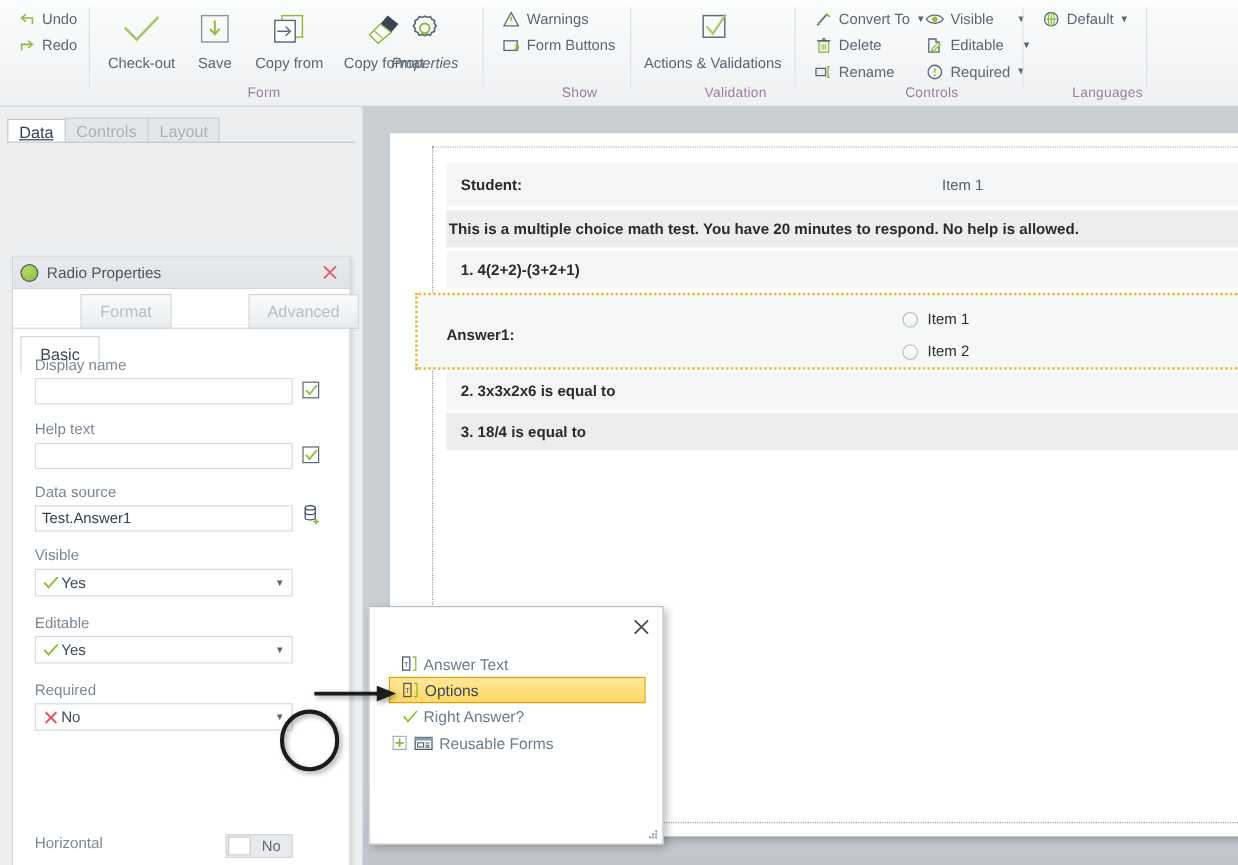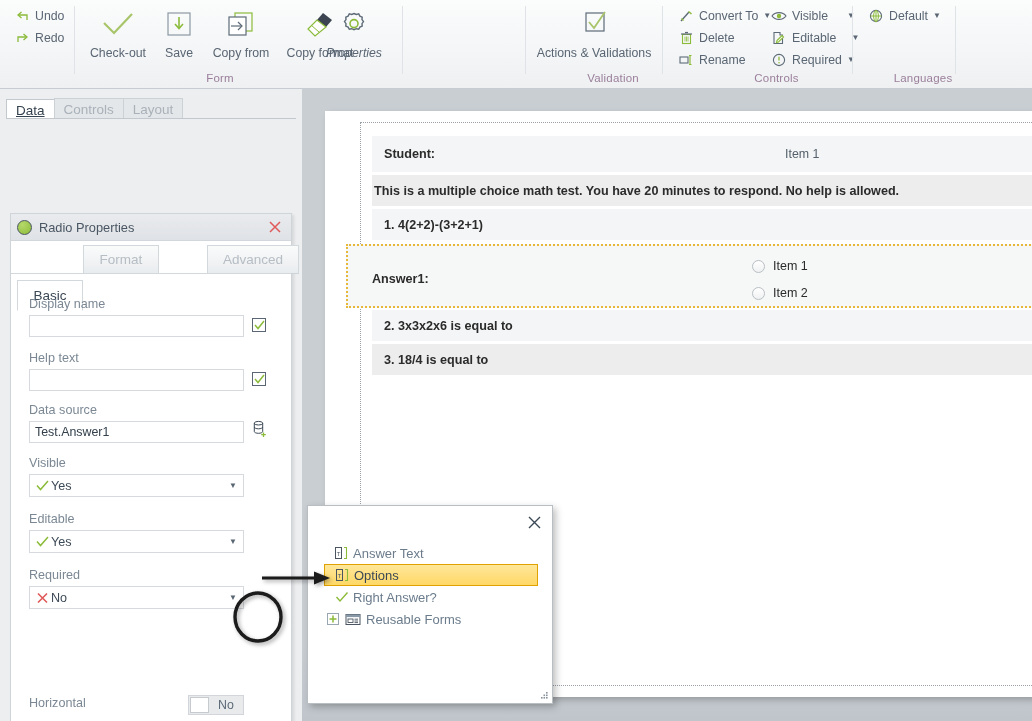--- a/index.html
+++ b/index.html
@@ -250,20 +250,41 @@
           <circle cx="15" cy="13.6" r="4" fill="none" stroke="#8cbb3a" stroke-width="1.6"></circle>
         </svg>
       </div>
       <div class="blabel">Properties</div>
     </div>
 
     <div class="glabel">Form</div>
   </div>
   <div class="rsep" style="left:402px;"></div>
 
+  <div class="rgroup" style="left:403px;width:122px;">
+    <div class="smbtn" style="left:15px;top:8px;">
+      <span class="sicon">
+        <svg width="14" height="14" viewBox="0 0 14 14">
+            <path d="M7 1.5 L13 12.5 H1 Z" fill="none" stroke="#5d6a77" stroke-width="1.1"></path>
+            <path d="M7 5 V8.5" stroke="#8cbb3a" stroke-width="1.2"></path>
+          </svg>
+      </span>
+      <span>Warnings</span>
+    </div>
+    <div class="smbtn" style="left:15px;top:30px;">
+      <span class="sicon">
+        <svg width="15" height="14" viewBox="0 0 15 14">
+            <rect x="1" y="3" width="11" height="8" fill="none" stroke="#5d6a77" stroke-width="1.1"></rect>
+            <path d="M9 11 L13 7 M13 7 V10 M13 7 H10" stroke="#8cbb3a" stroke-width="1.1" fill="none"></path>
+          </svg>
+      </span>
+      <span>Form Buttons</span>
+    </div>
+    <div class="glabel">Show</div>
+  </div>
   <div class="rsep" style="left:525px;"></div>
 
   <div class="rgroup" style="left:526px;width:136px;">
     <div class="bigbtn" style="left:0;width:136px;">
       <div class="bicon">
         <svg width="30" height="28" viewBox="0 0 30 28">
             <rect x="7" y="3" width="18" height="18" fill="none" stroke="#5d6a77" stroke-width="1.2"></rect>
             <path d="M10 12 L15 18 L26 2" fill="none" stroke="#a8c56a" stroke-width="1.8"></path>
           </svg>
       </div>
@@ -376,21 +397,21 @@
       <span class="ttl">Radio Properties</span>
       <span class="xbtn">
         <svg width="14" height="14" viewBox="0 0 14 14">
             <path d="M2 2 L12 12 M12 2 L2 12" stroke="#e05a5a" stroke-width="1.5"></path>
           </svg>
       </span>
     </div>
 
     <div id="subtabs">
       <div class="stab active" style="left:6px;width:66px;margin-top:37px;">Basic</div>
-      <div class="stab inactive" style="left:72px;width:76px;">Format</div>
+      <div class="stab inactive" style="left:56px;width:76px;">Format</div>
       <div class="stab inactive" style="left:148px;width:92px;margin-left:48px;">Advanced</div>
     </div>
     <div id="subtabline"></div>
 
     <div id="fields">
 
       <div class="flabel" style="left:18px;top:23px;">Display name</div>
       <input class="ftext" style="left: 18px; top: 41px; width: 215px;" value="">
       <span class="chkbox" style="left:241px;top:44px;">
         <svg width="11" height="10" viewBox="0 0 11 10">

